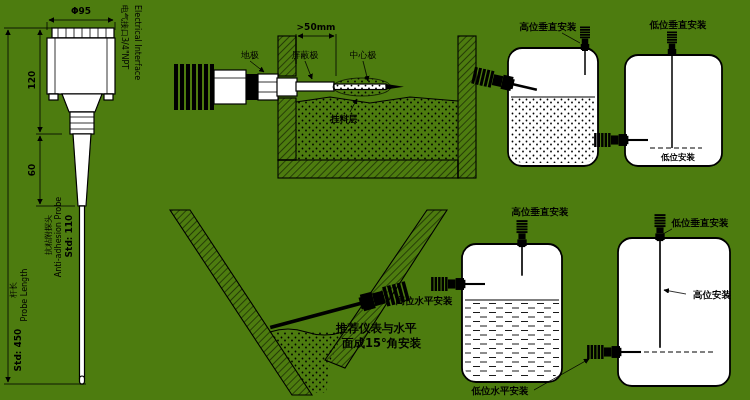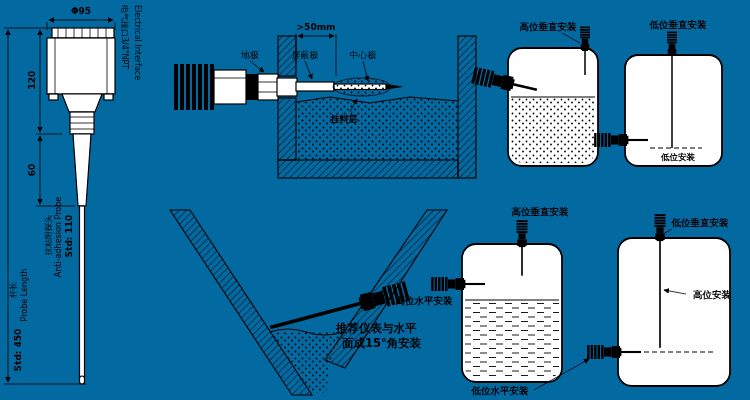--- a/index.html
+++ b/index.html
@@ -1,16 +1,16 @@
 <!DOCTYPE html>
 <html><head>
 <meta charset="utf-8">
 <style>
   html,body{margin:0;padding:0;background:#fff;}
-  .stage{width:750px;height:400px;position:relative;background:#0369a1;overflow:hidden;}
+  .stage{width:750px;height:400px;position:relative;background:#4d7c0f;overflow:hidden;}
   svg text{font-family:"DejaVu Sans","Liberation Sans",sans-serif;fill:#000;}
   .t8{font-size:8px;}
   .t9{font-size:9px;}
   .t9b{font-size:9px;font-weight:bold;}
   .lbl{font-size:9.5px;font-weight:bold;}
   .lbl8{font-size:8.5px;font-weight:bold;}
   .dimt{font-size:9px;font-weight:bold;}
   .note{font-size:11.5px;font-weight:bold;}
   .thin{stroke:#000;stroke-width:0.8;fill:none;}
   .med{stroke:#000;stroke-width:1.2;fill:none;}

